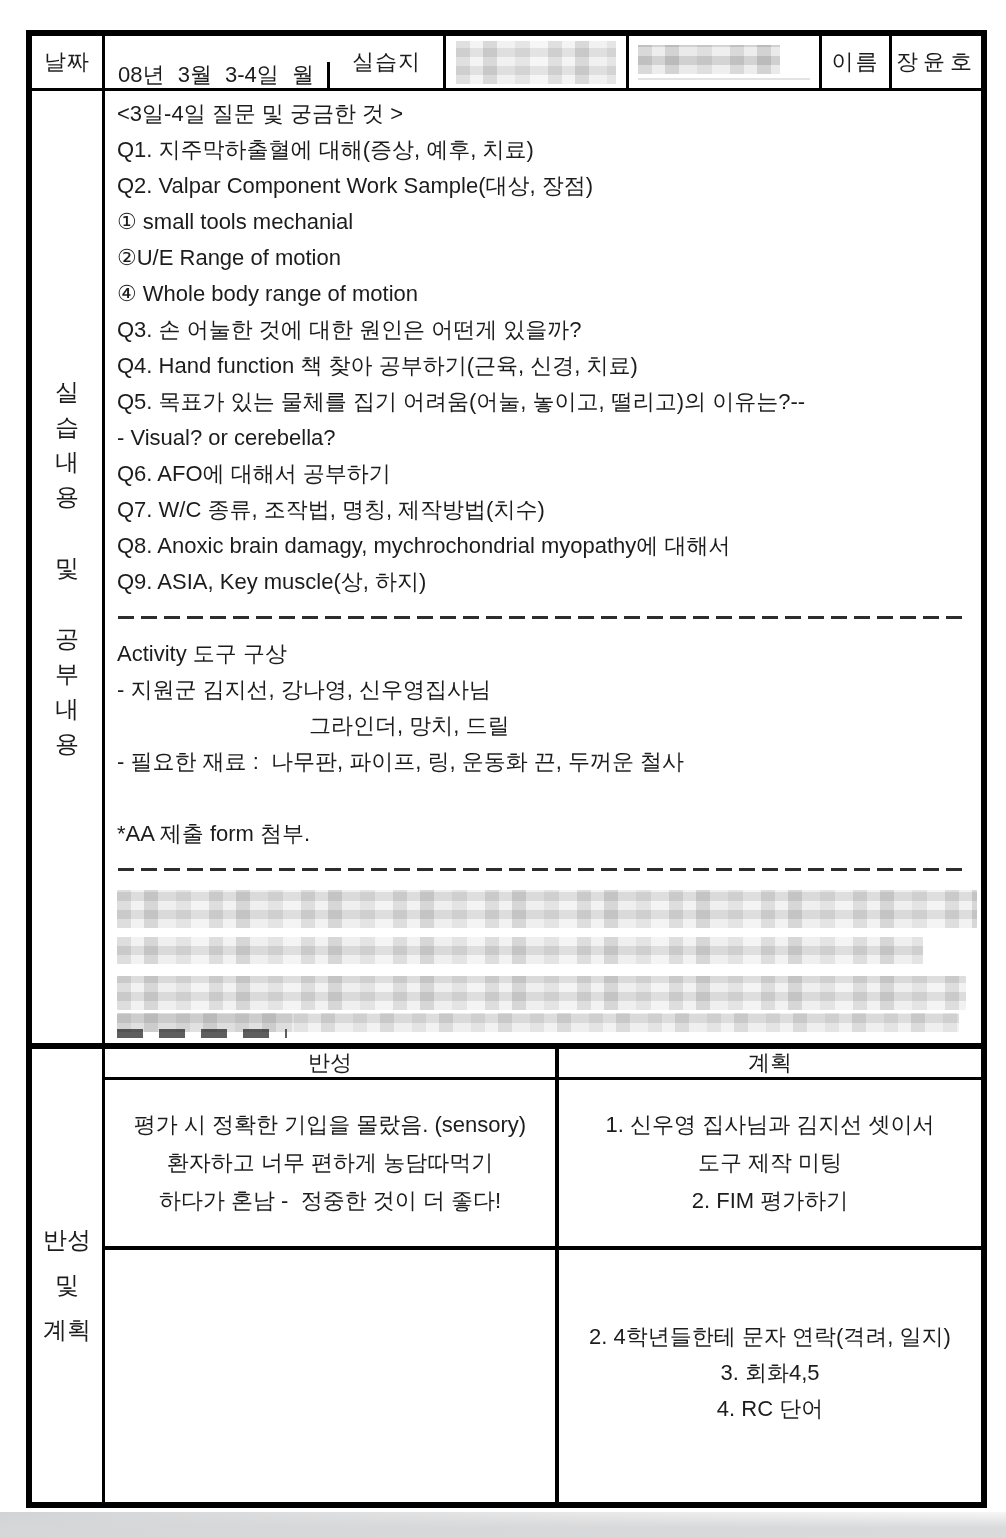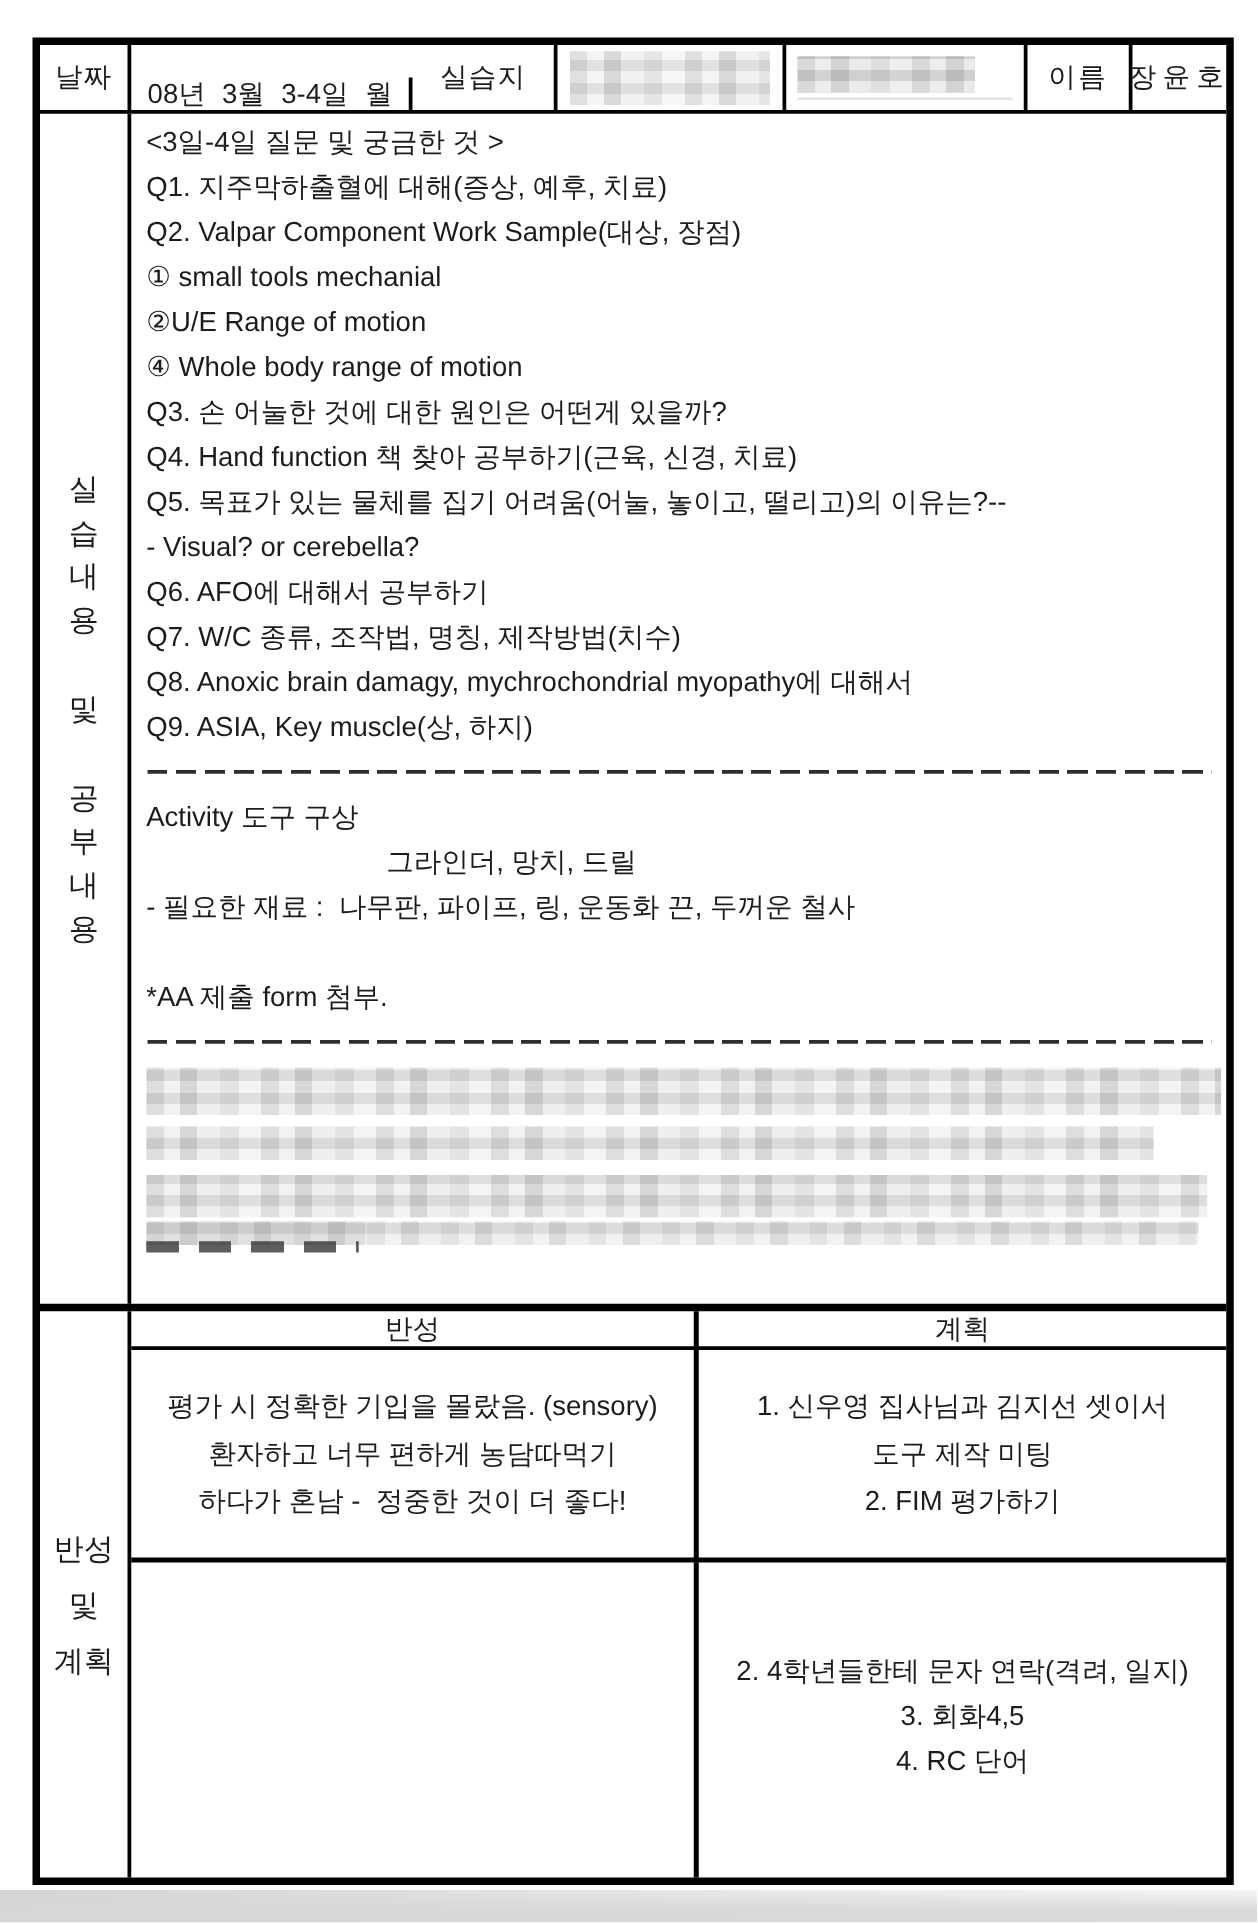--- a/index.html
+++ b/index.html
@@ -25,21 +25,21 @@
     border-right: 3px solid #000;
     display: flex; align-items: center; justify-content: center;
     font-size: 22px; white-space: pre; overflow: hidden;
   }
   .hcell:last-child { border-right: none; }
   .w-datelabel { width: 73px; letter-spacing: 1px; }
   .w-datevalue { width: 225px; word-spacing: 7px; margin-top: 26px; }
   .w-sitelabel { width: 116px; letter-spacing: 1px; }
   .w-blur1 { width: 183px; }
   .w-blur2 { width: 193px; flex-direction: column; justify-content: center; }
-  .w-namelabel { width: 84px; letter-spacing: 2px; }
+  .w-namelabel { width: 70px; letter-spacing: 2px; }
   .w-namevalue { flex: 1; letter-spacing: 5px; }
   
   .px {
     background-color: #ededed;
     background-image:
       repeating-linear-gradient(90deg, rgba(0,0,0,0.10) 0 14px, rgba(0,0,0,0.02) 14px 27px,
         rgba(0,0,0,0.13) 27px 41px, rgba(0,0,0,0.03) 41px 59px,
         rgba(0,0,0,0.08) 59px 74px, rgba(0,0,0,0.01) 74px 92px),
       repeating-linear-gradient(0deg, rgba(255,255,255,0.55) 0 9px, rgba(0,0,0,0.05) 9px 18px);
   }
@@ -156,20 +156,21 @@
         <div class="line">Q3. 손 어눌한 것에 대한 원인은 어떤게 있을까?</div>
         <div class="line">Q4. Hand function 책 찾아 공부하기(근육, 신경, 치료)</div>
         <div class="line">Q5. 목표가 있는 물체를 집기 어려움(어눌, 놓이고, 떨리고)의 이유는?--</div>
         <div class="line">- Visual? or cerebella?</div>
         <div class="line">Q6. AFO에 대해서 공부하기</div>
         <div class="line">Q7. W/C 종류, 조작법, 명칭, 제작방법(치수)</div>
         <div class="line">Q8. Anoxic brain damagy, mychrochondrial myopathy에 대해서</div>
         <div class="line">Q9. ASIA, Key muscle(상, 하지)</div>
         <div class="line divider"></div>
         <div class="line">Activity 도구 구상</div>
+        <div class="line">- 지원군 김지선, 강나영, 신우영집사님</div>
         <div class="line indent">그라인더, 망치, 드릴</div>
         <div class="line">- 필요한 재료 :  나무판, 파이프, 링, 운동화 끈, 두꺼운 철사</div>
         <div class="line"></div>
         <div class="line">*AA 제출 form 첨부.</div>
         <div class="line divider"></div>
 
         <div class="blur-stack">
           <div class="px band b1"></div>
           <div class="px band b2"></div>
           <div class="px band b3"></div>

